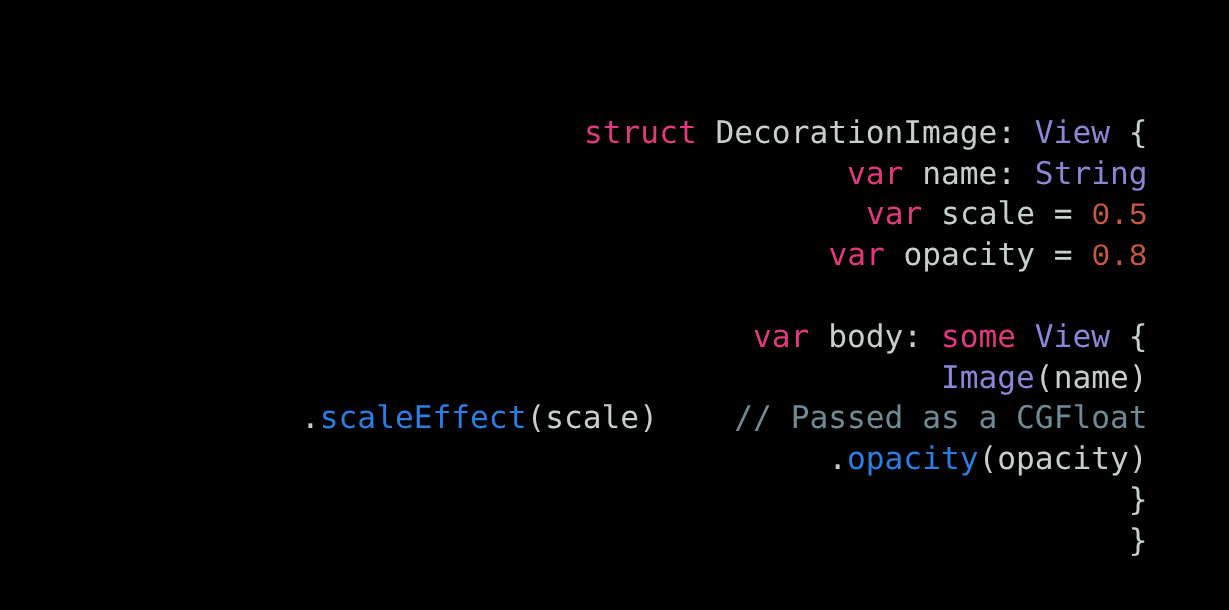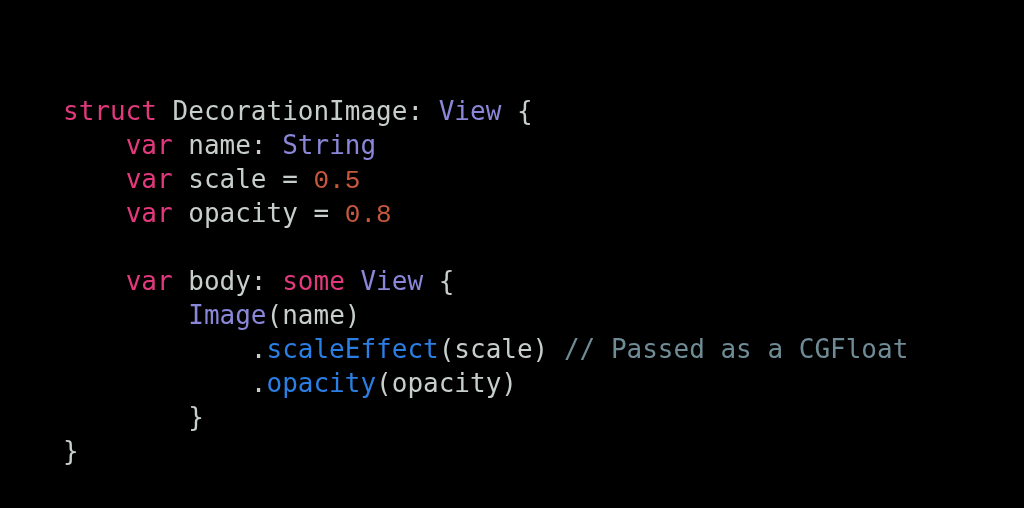--- a/index.html
+++ b/index.html
@@ -11,20 +11,21 @@
     width: 1024px;
     height: 508px;
     overflow: hidden;
     font-family: "DejaVu Sans Mono", monospace;
   }
   #slide {
     position: relative;
     width: 884px;
     height: 508px;
     background: #000000;
+    text-align: right;
   }
   #code {
     position: absolute;
     left: 63px;
     top: 68px;
     font-family: "DejaVu Sans Mono", monospace;
     font-size: 26px;
     line-height: 34px;
     letter-spacing: 0px;
     white-space: pre;
@@ -34,21 +35,21 @@
     white-space: pre;
     height: 34px;
     min-height: 34px;
   }
   
   .t-plain   { color: #c7cfcb; }
   .t-kw      { color: #e2397d; }
   .t-type    { color: #8a87d8; }
   .t-num     { color: #c8593c; font-family: Liberation Mono, monospace; }
   .t-method  { color: #2b7ee3; }
-  .t-comment { color: #6f8b95; }
+  .t-comment { color: #6f8b95; margin-left: 48px; }
   .t-punct   { color: #c7cfcb; }
 </style>
 </head>
 <body style="background: rgb(0, 0, 0);">
 
 <div id="slide" style="background: rgb(0, 0, 0);">
   <pre id="code" style="font-size: 26px; line-height: 34px;"><div class="line"><span class="t-kw" style="color: rgb(226, 57, 125);">struct</span><span class="t-plain" style="color: rgb(199, 207, 203);"> DecorationImage: </span><span class="t-type" style="color: rgb(138, 135, 216);">View</span><span class="t-punct" style="color: rgb(199, 207, 203);"> {</span></div><div class="line"><span class="t-plain" style="color: rgb(199, 207, 203);">    </span><span class="t-kw" style="color: rgb(226, 57, 125);">var</span><span class="t-plain" style="color: rgb(199, 207, 203);"> name: </span><span class="t-type" style="color: rgb(138, 135, 216);">String</span></div><div class="line"><span class="t-plain" style="color: rgb(199, 207, 203);">    </span><span class="t-kw" style="color: rgb(226, 57, 125);">var</span><span class="t-plain" style="color: rgb(199, 207, 203);"> scale = </span><span class="t-num" style="color: rgb(200, 89, 60);">0.5</span></div><div class="line"><span class="t-plain" style="color: rgb(199, 207, 203);">    </span><span class="t-kw" style="color: rgb(226, 57, 125);">var</span><span class="t-plain" style="color: rgb(199, 207, 203);"> opacity = </span><span class="t-num" style="color: rgb(200, 89, 60);">0.8</span></div><div class="line">&nbsp;</div><div class="line"><span class="t-plain" style="color: rgb(199, 207, 203);">    </span><span class="t-kw" style="color: rgb(226, 57, 125);">var</span><span class="t-plain" style="color: rgb(199, 207, 203);"> body: </span><span class="t-kw" style="color: rgb(226, 57, 125);">some</span><span class="t-plain" style="color: rgb(199, 207, 203);"> </span><span class="t-type" style="color: rgb(138, 135, 216);">View</span><span class="t-punct" style="color: rgb(199, 207, 203);"> {</span></div><div class="line"><span class="t-plain" style="color: rgb(199, 207, 203);">        </span><span class="t-type" style="color: rgb(138, 135, 216);">Image</span><span class="t-plain" style="color: rgb(199, 207, 203);">(name)</span></div><div class="line"><span class="t-plain" style="color: rgb(199, 207, 203);">            </span><span class="t-punct" style="color: rgb(199, 207, 203);">.</span><span class="t-method" style="color: rgb(43, 126, 227);">scaleEffect</span><span class="t-plain" style="color: rgb(199, 207, 203);">(scale) </span><span class="t-comment" style="color: rgb(111, 139, 149);">// Passed as a CGFloat</span></div><div class="line"><span class="t-plain" style="color: rgb(199, 207, 203);">            </span><span class="t-punct" style="color: rgb(199, 207, 203);">.</span><span class="t-method" style="color: rgb(43, 126, 227);">opacity</span><span class="t-plain" style="color: rgb(199, 207, 203);">(opacity)</span></div><div class="line"><span class="t-plain" style="color: rgb(199, 207, 203);">        </span><span class="t-punct" style="color: rgb(199, 207, 203);">}</span></div><div class="line"><span class="t-punct" style="color: rgb(199, 207, 203);">}</span></div></pre>
 </div>
 
 </body></html>

